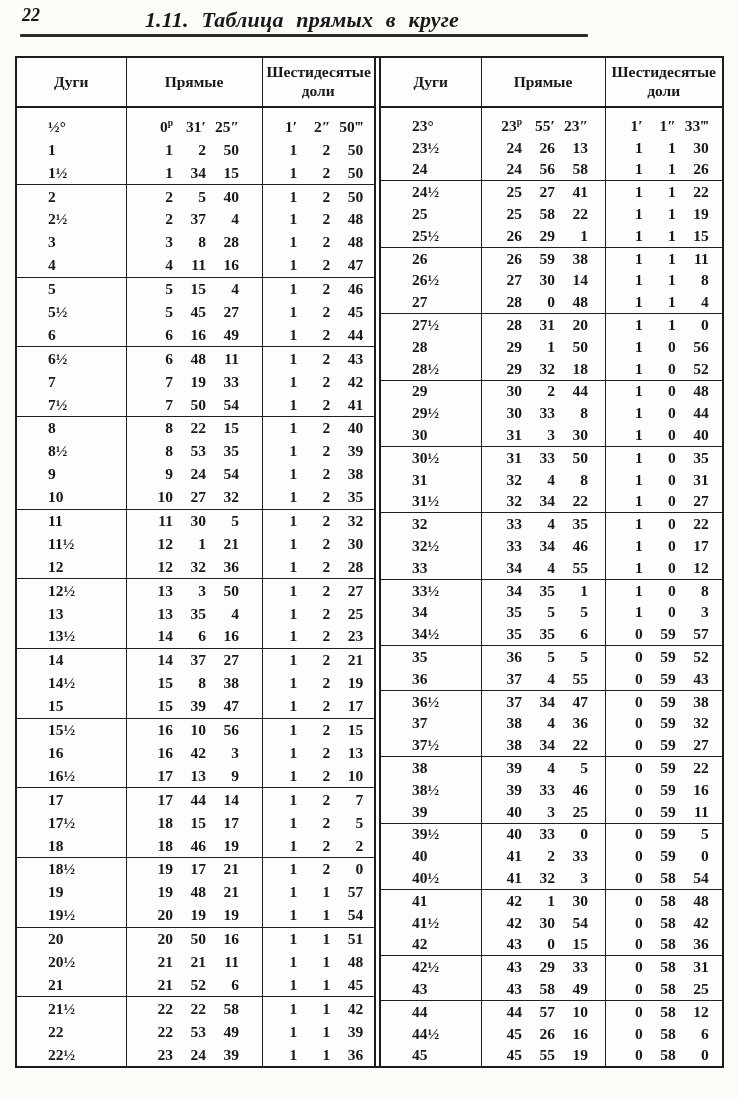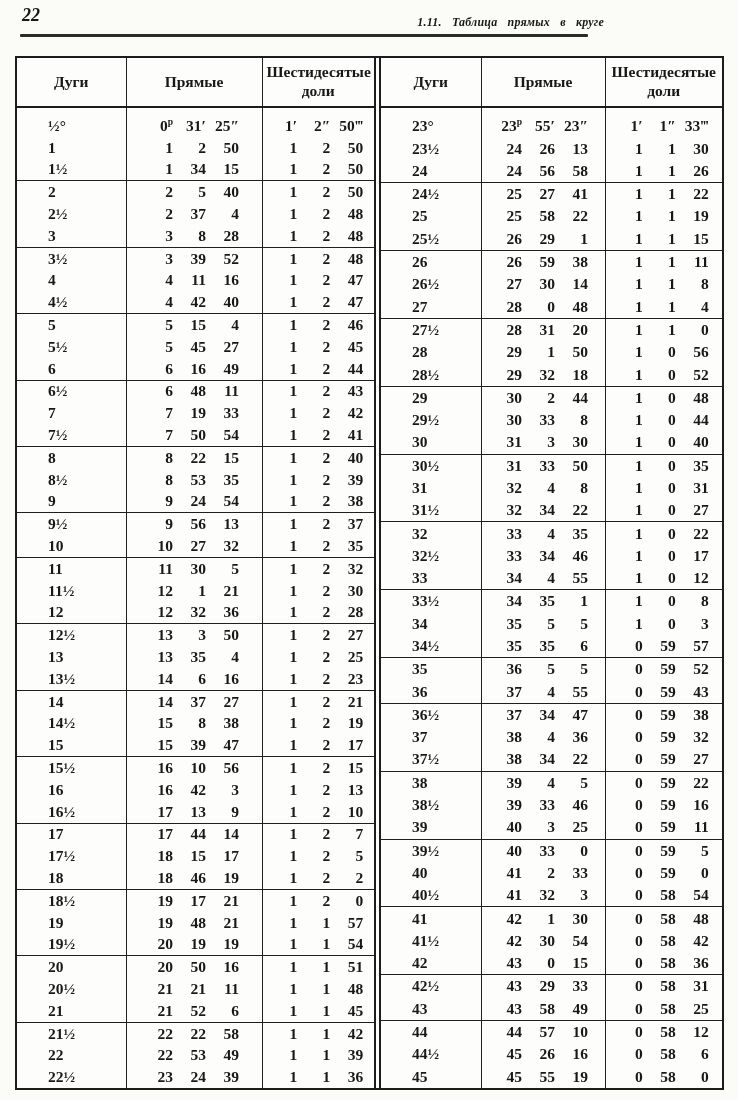--- a/index.html
+++ b/index.html
@@ -10,23 +10,23 @@
     color:#181818;
     overflow:hidden;
   }
   .page { position:relative; width:604px; height:1100px; }
 
   .page-number {
     position:absolute; left:22px; top:5px;
     font-style:italic; font-weight:bold; font-size:18px;
   }
   .page-title {
-    position:absolute; left:0; right:0; top:15px;
-    text-align:right;
-    font-style:italic; font-weight:600; font-size:12px;
+    position:absolute; left:0; right:0; top:7px;
+    text-align:center;
+    font-style:italic; font-weight:600; font-size:22px;
     word-spacing:7px; letter-spacing:0.2px;
   }
   .head-rule {
     position:absolute; left:20px; right:16px; top:34px;
     height:2.5px; background:#2b2b2b; border-radius:1px;
   }
 
   .table-wrap {
     position:absolute; left:15px; top:56px; width:709px;
     display:flex; align-items:stretch;
@@ -166,59 +166,33 @@
                 <span class="n">3</span>
                 <span class="n">8</span>
                 <span class="n">28</span>
               </span></td>
             <td class="nums col-sep"><span class="grp">
                 <span class="n">1</span>
                 <span class="n">2</span>
                 <span class="n">48</span>
               </span></td>
           </tr>
-          <tr class="group-start">
-            <td class="arc">3½</td>
-            <td class="nums col-sep"><span class="grp">
-                <span class="n">3</span>
-                <span class="n">39</span>
-                <span class="n">52</span>
-              </span></td>
-            <td class="nums col-sep"><span class="grp">
-                <span class="n">1</span>
-                <span class="n">2</span>
-                <span class="n">48</span>
-              </span></td>
-          </tr>
           <tr>
             <td class="arc">4</td>
             <td class="nums col-sep"><span class="grp">
                 <span class="n">4</span>
                 <span class="n">11</span>
                 <span class="n">16</span>
               </span></td>
             <td class="nums col-sep"><span class="grp">
                 <span class="n">1</span>
                 <span class="n">2</span>
                 <span class="n">47</span>
               </span></td>
           </tr>
-          <tr>
-            <td class="arc">4½</td>
-            <td class="nums col-sep"><span class="grp">
-                <span class="n">4</span>
-                <span class="n">42</span>
-                <span class="n">40</span>
-              </span></td>
-            <td class="nums col-sep"><span class="grp">
-                <span class="n">1</span>
-                <span class="n">2</span>
-                <span class="n">47</span>
-              </span></td>
-          </tr>
           <tr class="group-start">
             <td class="arc">5</td>
             <td class="nums col-sep"><span class="grp">
                 <span class="n">5</span>
                 <span class="n">15</span>
                 <span class="n">4</span>
               </span></td>
             <td class="nums col-sep"><span class="grp">
                 <span class="n">1</span>
                 <span class="n">2</span>
@@ -320,33 +294,20 @@
             <td class="arc">9</td>
             <td class="nums col-sep"><span class="grp">
                 <span class="n">9</span>
                 <span class="n">24</span>
                 <span class="n">54</span>
               </span></td>
             <td class="nums col-sep"><span class="grp">
                 <span class="n">1</span>
                 <span class="n">2</span>
                 <span class="n">38</span>
-              </span></td>
-          </tr>
-          <tr class="group-start">
-            <td class="arc">9½</td>
-            <td class="nums col-sep"><span class="grp">
-                <span class="n">9</span>
-                <span class="n">56</span>
-                <span class="n">13</span>
-              </span></td>
-            <td class="nums col-sep"><span class="grp">
-                <span class="n">1</span>
-                <span class="n">2</span>
-                <span class="n">37</span>
               </span></td>
           </tr>
           <tr>
             <td class="arc">10</td>
             <td class="nums col-sep"><span class="grp">
                 <span class="n">10</span>
                 <span class="n">27</span>
                 <span class="n">32</span>
               </span></td>
             <td class="nums col-sep"><span class="grp">

